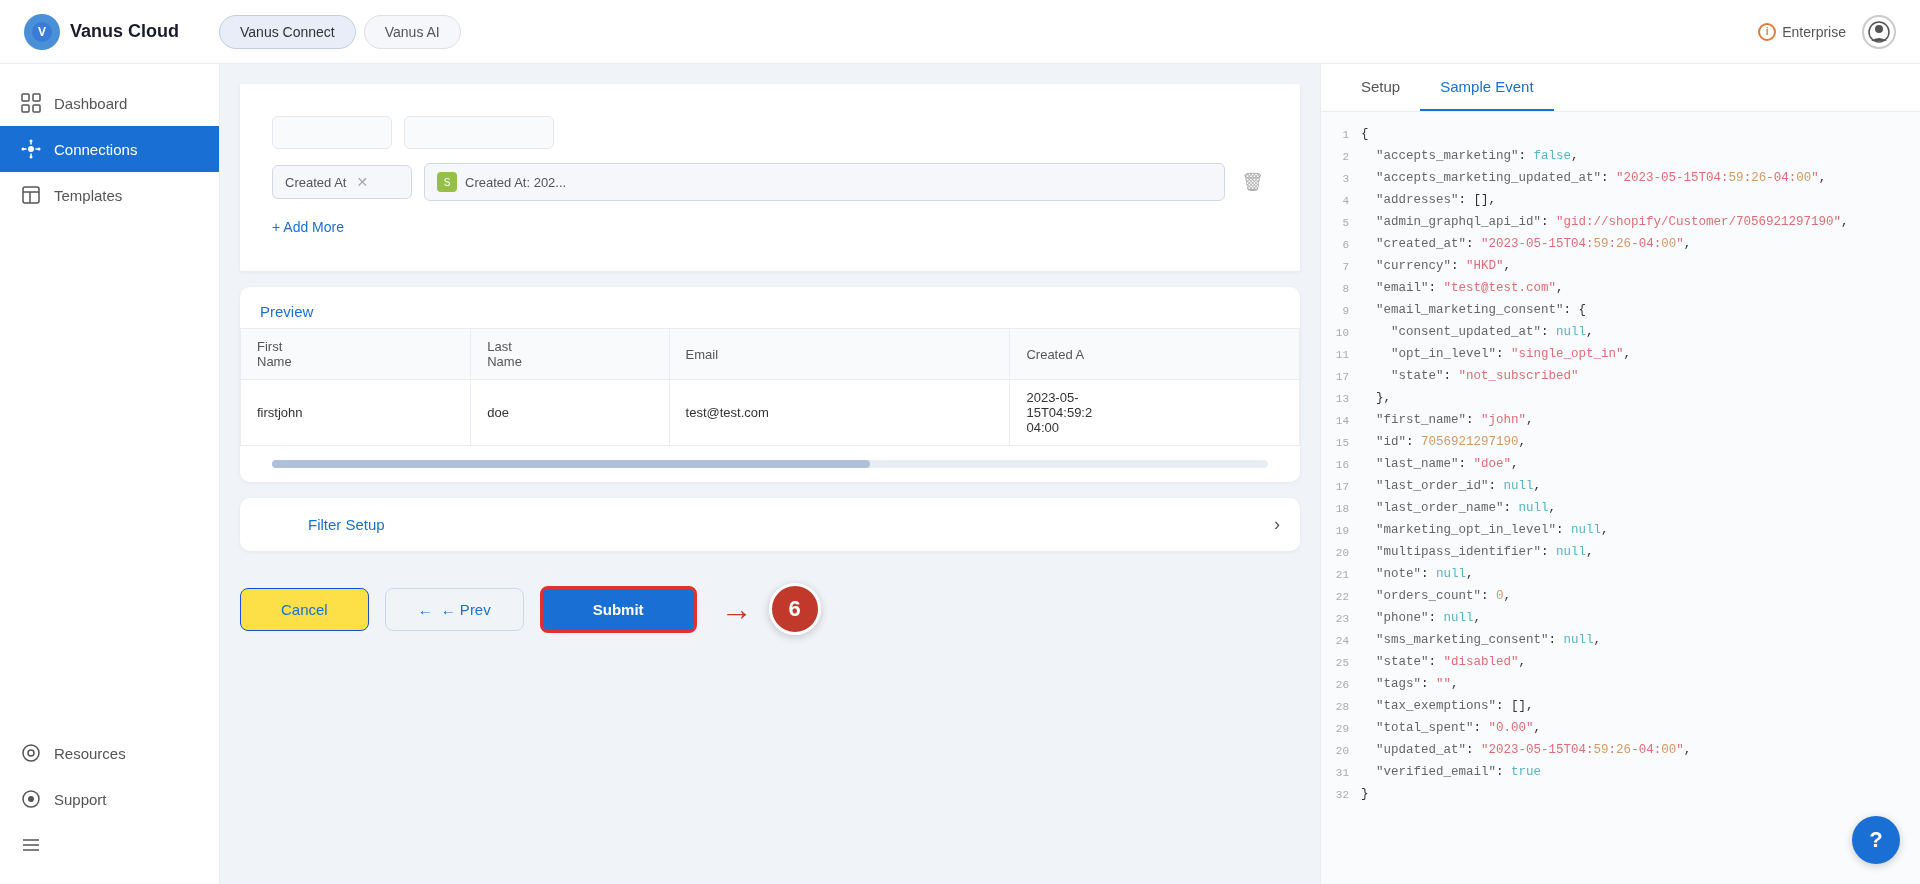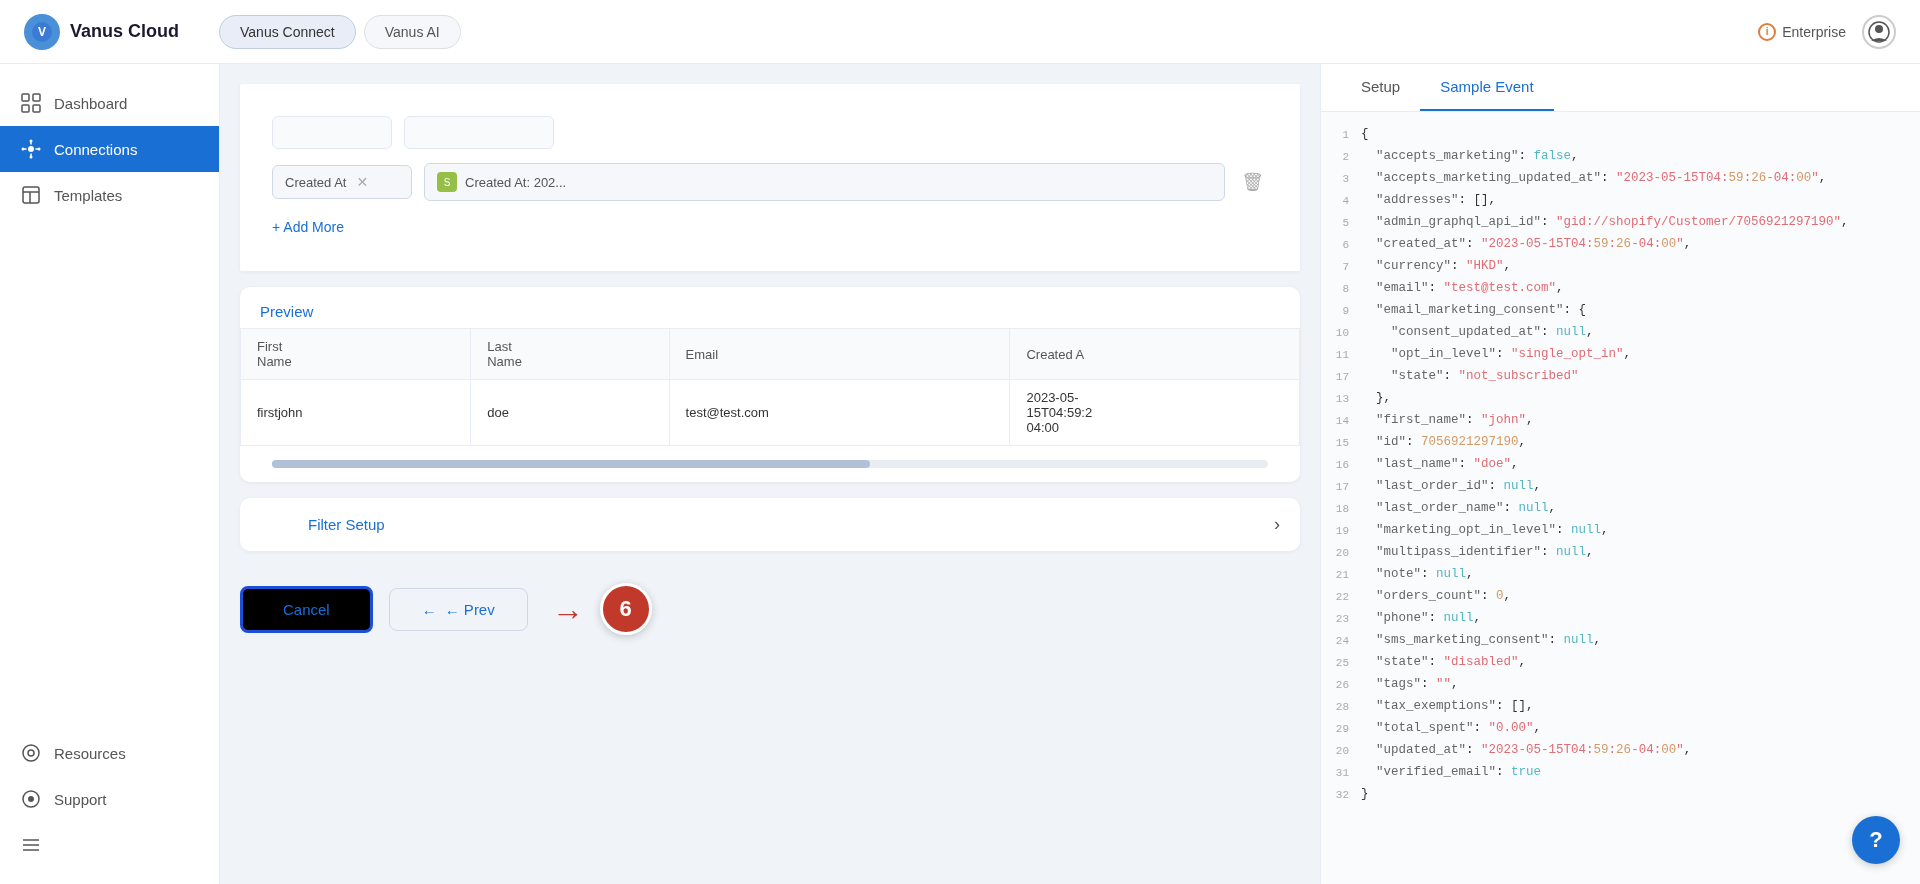--- a/index.html
+++ b/index.html
@@ -58,21 +58,21 @@
     .table-scrollbar { height: 8px; background: #e8edf3; margin: 8px 16px; border-radius: 4px; }
     .table-scrollbar-thumb { width: 60%; height: 8px; background: #b0c0d8; border-radius: 4px; }
 
     
     .filter-setup { background: white; border-radius: 10px; box-shadow: 0 1px 4px rgba(0,0,0,0.06); }
     .filter-setup-row { display: flex; align-items: center; justify-content: space-between; padding: 16px 20px; cursor: pointer; color: #1a6fd4; font-size: 15px; margin-left: 48px; }
     .filter-setup-row .chevron { font-size: 18px; color: #555; }
 
     
     .buttons-row { display: flex; align-items: center; gap: 16px; padding: 16px 0; }
-    .btn-cancel { background: #000000; border: 3px solid #1d4ed8; border-radius: 8px; padding: 12px 40px; font-size: 15px; color: #1a6fd4; cursor: pointer; }
+    .btn-cancel { background: #fde047; border: 1px solid #1d4ed8; border-radius: 8px; padding: 12px 40px; font-size: 15px; color: #1a6fd4; cursor: pointer; }
     .btn-prev { background: #f0f4f8; border: 1px solid #d0d8e8; border-radius: 8px; padding: 12px 32px; font-size: 15px; color: #1a6fd4; cursor: pointer; display: flex; align-items: center; gap: 8px; }
     .btn-submit { background: #1a6fd4; border: 3px solid #e03030; border-radius: 8px; padding: 12px 50px; font-size: 15px; color: white; cursor: pointer; font-weight: 600; }
 
     
     .step-circle { width: 52px; height: 52px; border-radius: 50%; background: #c0392b; display: flex; align-items: center; justify-content: center; color: white; font-size: 22px; font-weight: 700; border: 3px solid white; box-shadow: 0 2px 8px rgba(0,0,0,0.2); }
     .step-arrow { color: #c0392b; font-size: 32px; margin-left: 8px; }
 
     
     .right-panel { width: 600px; background: white; border-left: 1px solid #e8edf3; display: flex; flex-direction: column; overflow: hidden; }
     .right-panel-tabs { display: flex; border-bottom: 1px solid #e8edf3; padding: 0 20px; }
@@ -256,20 +256,21 @@
           <span class="chevron">›</span>
         </div>
       </div>
 
       <div class="buttons-row">
         <button class="btn-cancel">Cancel</button>
         <button class="btn-prev">
           <span>←</span>
           <span style="margin-left:0;">← Prev</span>
         </button>
+        <button class="btn-submit">Submit</button>
         <span class="step-arrow">→</span>
         <div class="step-circle">
           <span>6</span>
         </div>
       </div>
 
     </div>
 
     <div class="right-panel">
       <div class="right-panel-tabs">

